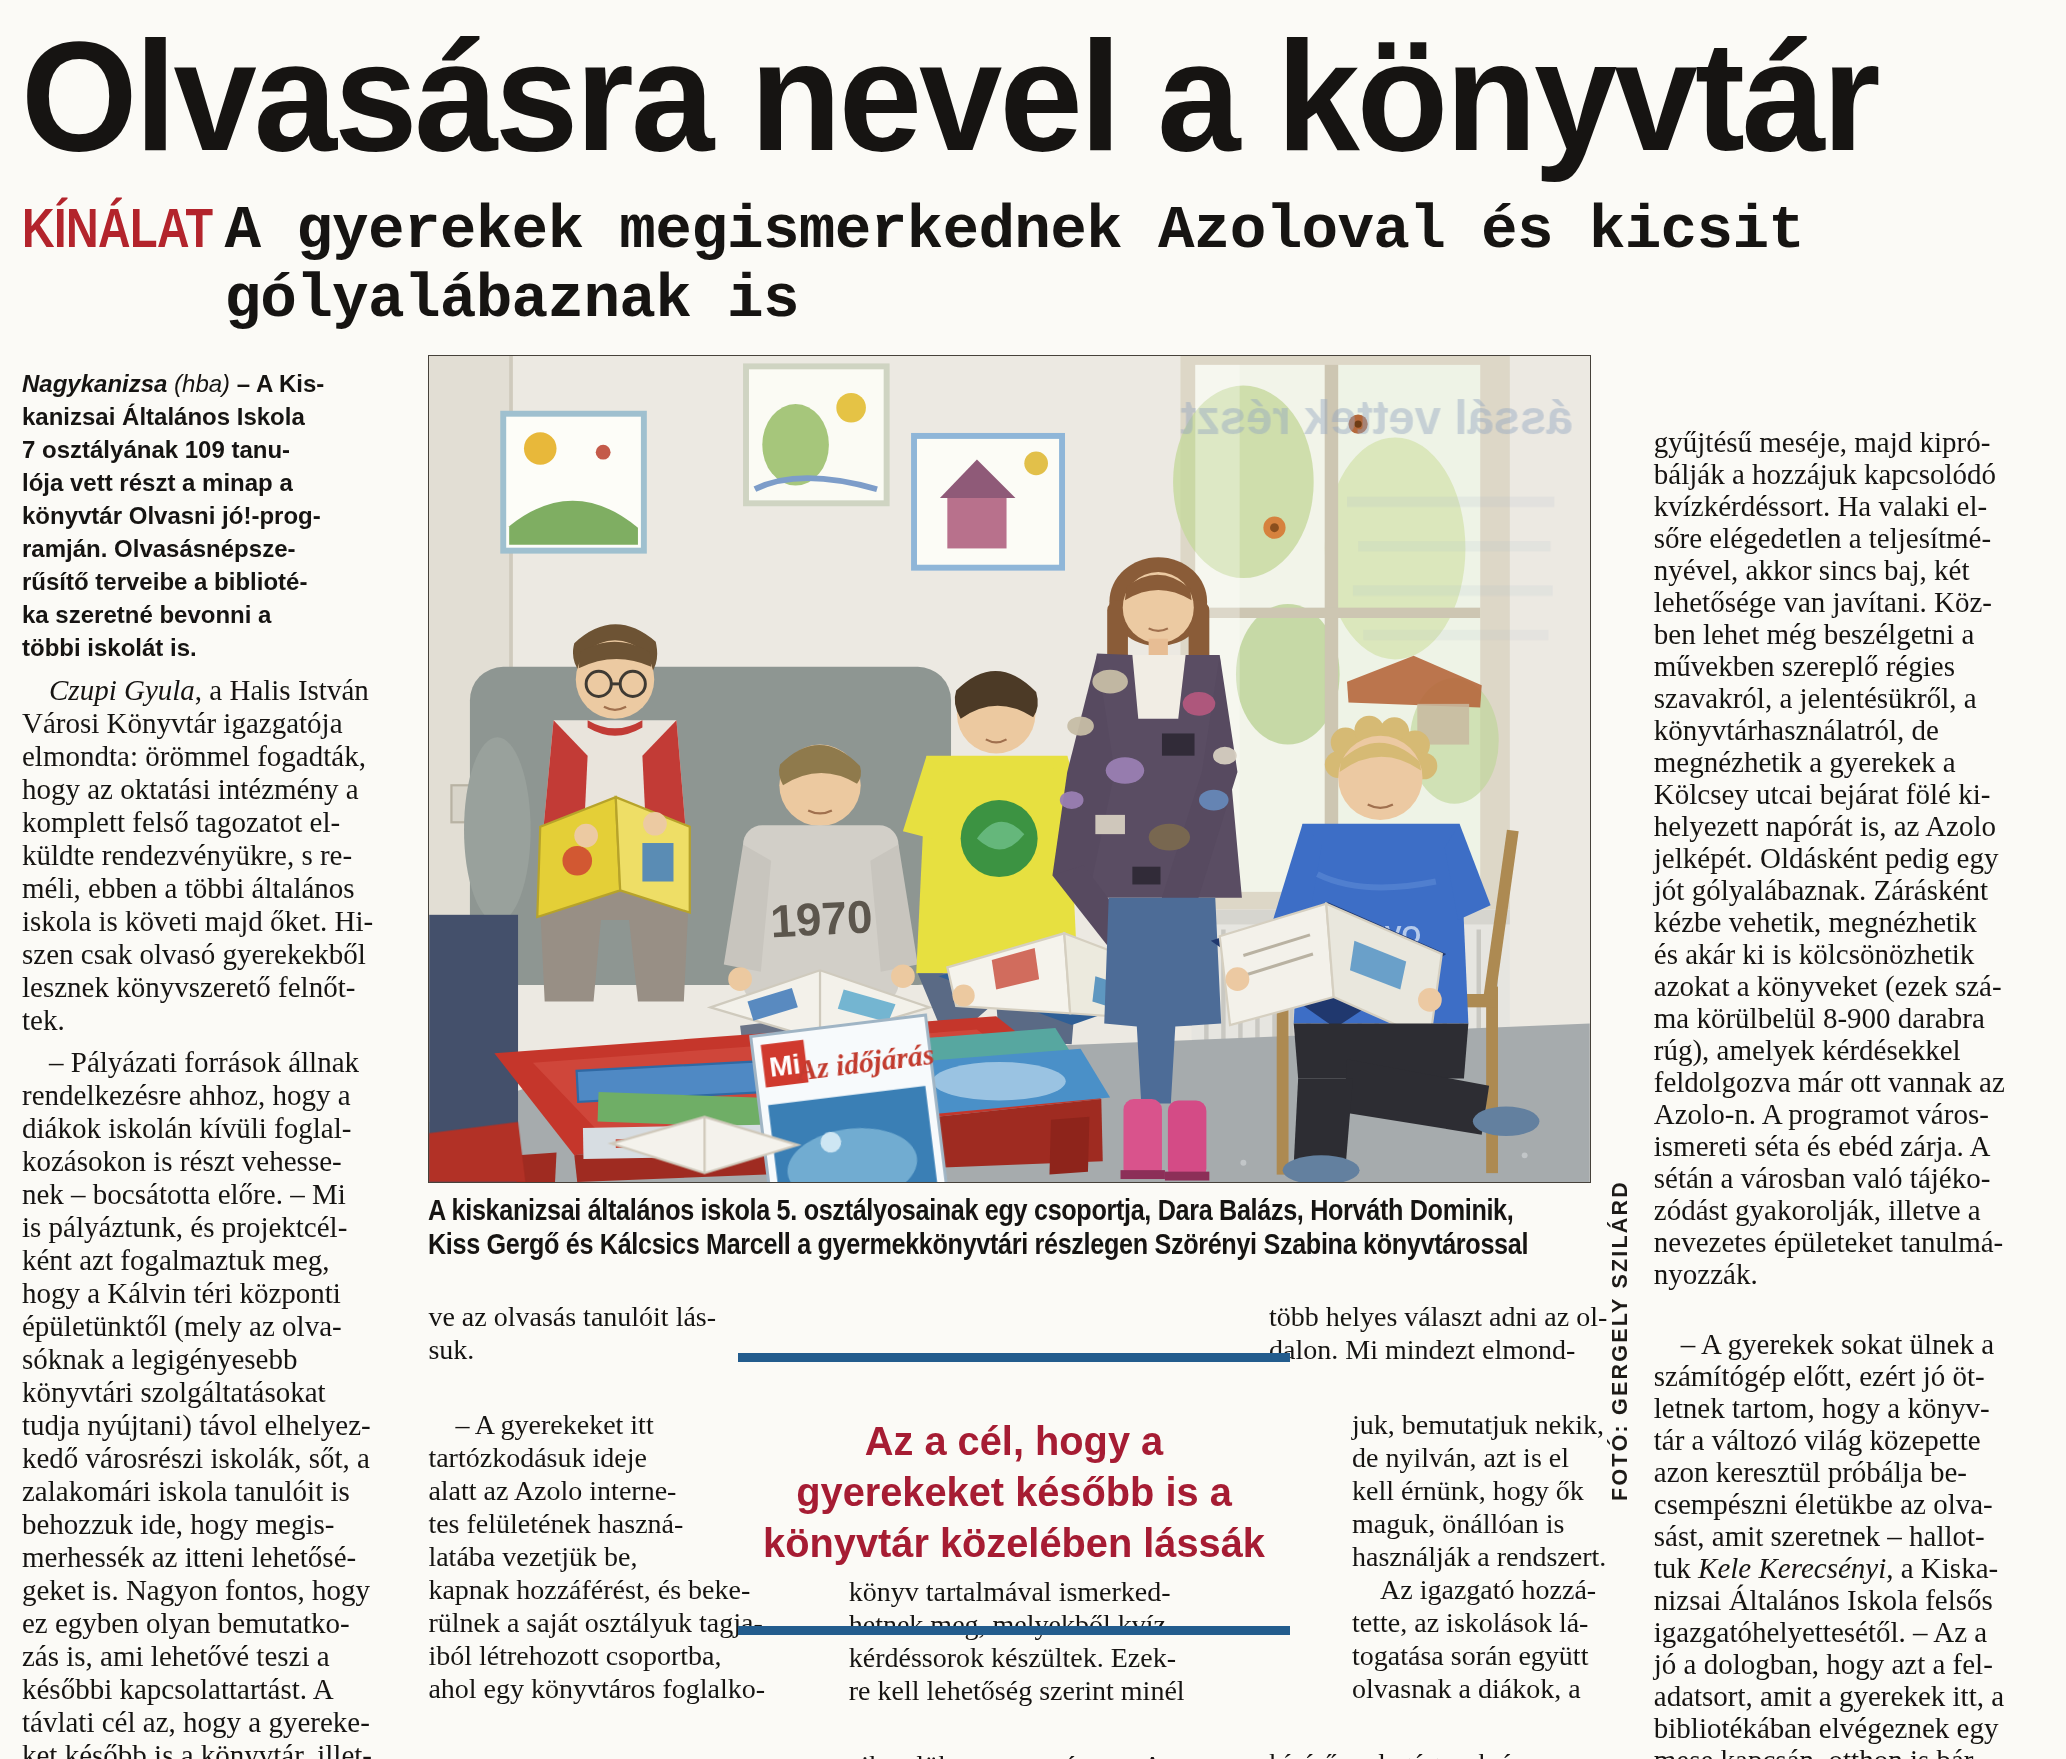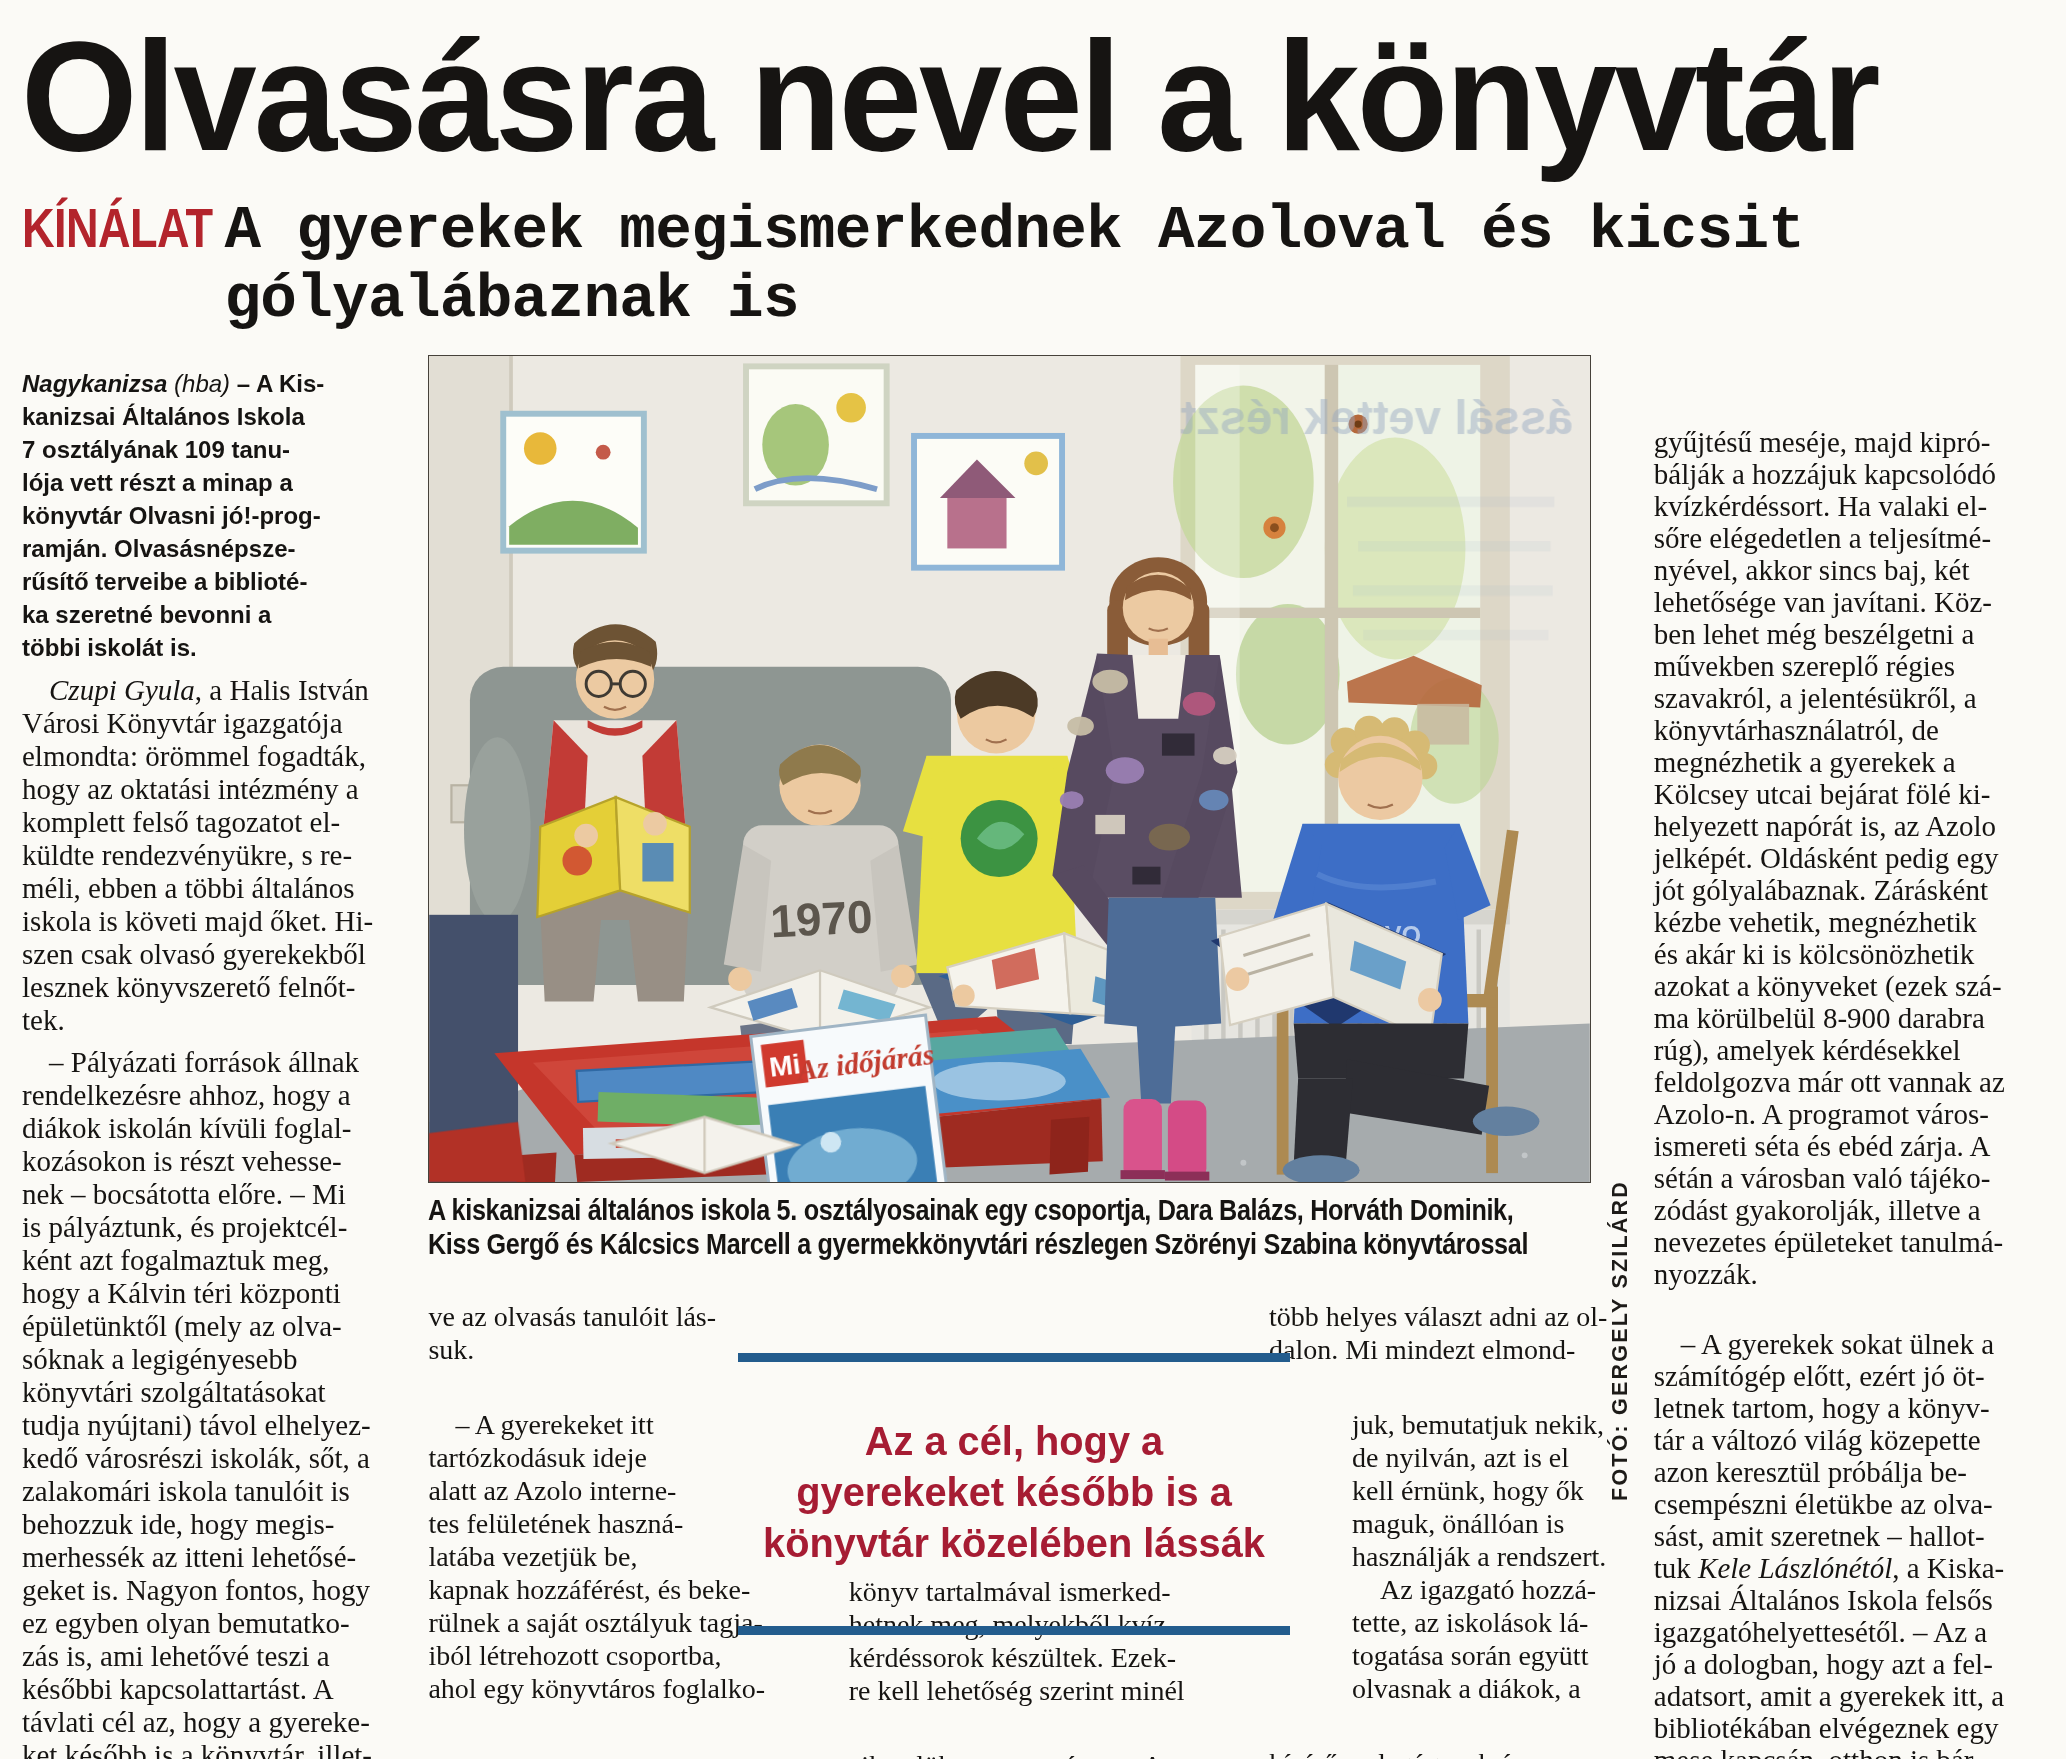--- a/index.html
+++ b/index.html
@@ -433,21 +433,21 @@
 zódást gyakorolják, illetve a
 nevezetes épületeket tanulmá-
 nyozzák.</p>
       <p class="para indent"><span>– A gyerekek sokat ülnek a
 számítógép előtt, ezért jó öt-
 letnek tartom, hogy a könyv-
 tár a változó világ közepette
 azon keresztül próbálja be-
 csempészni életükbe az olva-
 sást, amit szeretnek – hallot-
-tuk </span><span class="it">Kele Lászlónétól</span><span>, a Kiska-
+tuk </span><span class="it">Kele Kerecsényi</span><span>, a Kiska-
 nizsai Általános Iskola felsős
 igazgatóhelyettesétől. – Az a
 jó a dologban, hogy azt a fel-
 adatsort, amit a gyerekek itt, a
 bibliotékában elvégeznek egy
 mese kapcsán, otthon is bár-
 mikor megcsinálhatják egy
 másik művel, vagy könyvvel.</span></p>
     </div>
 

